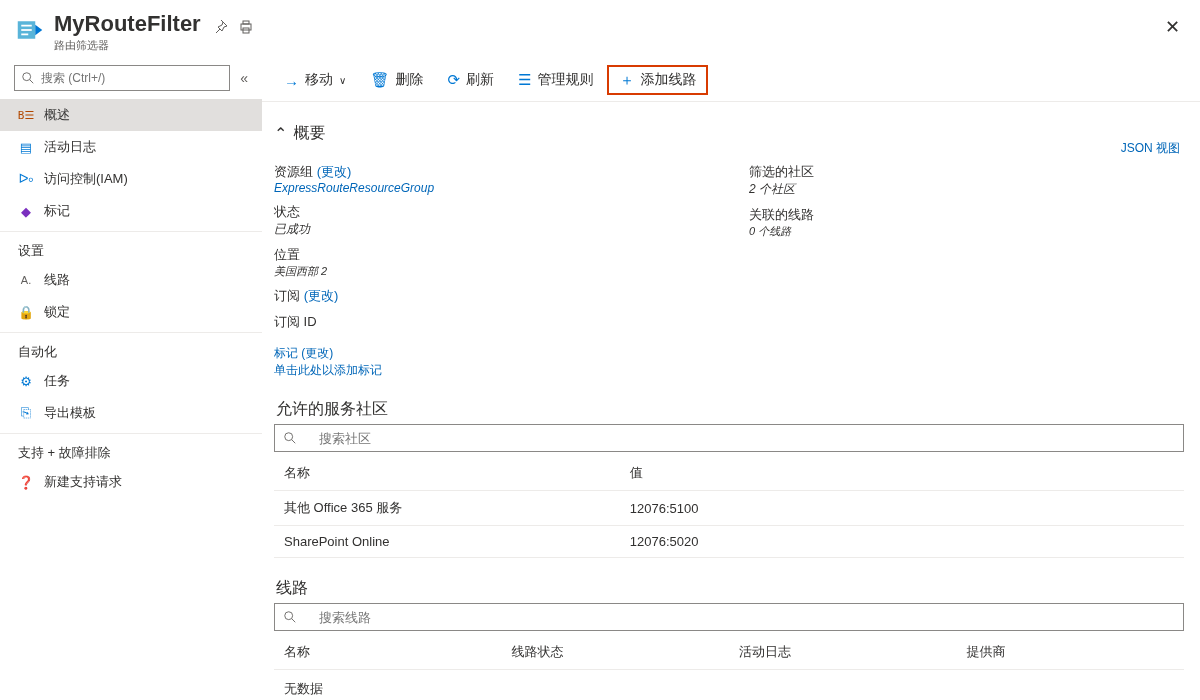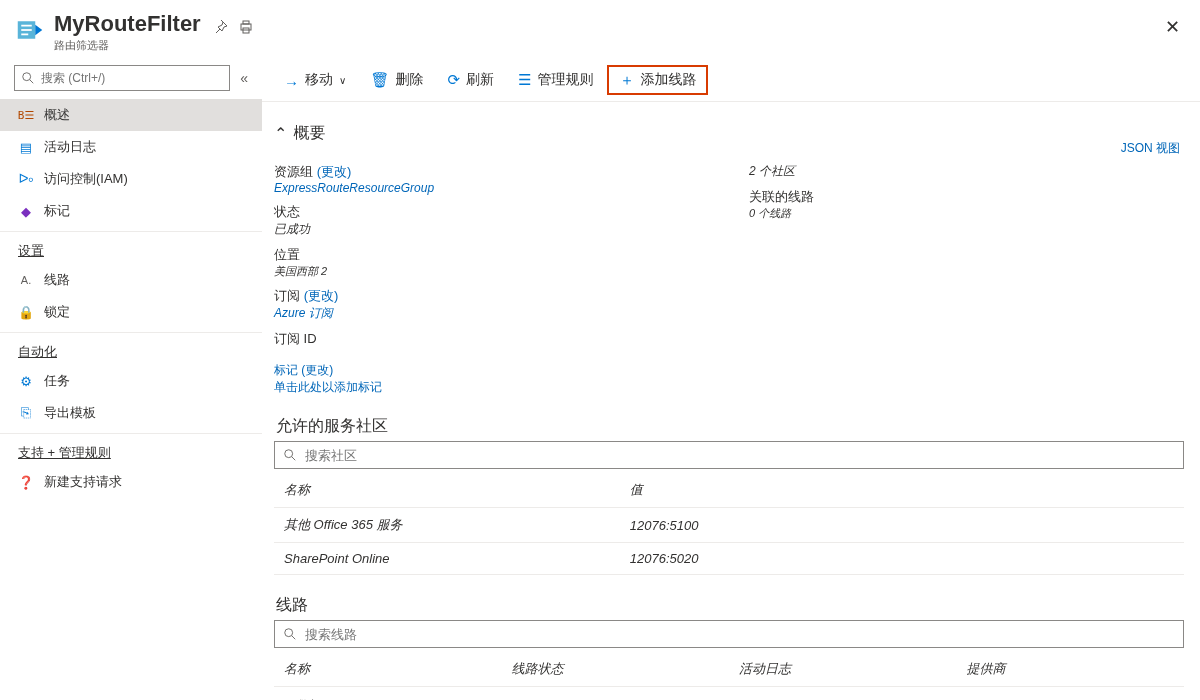--- a/index.html
+++ b/index.html
@@ -61,21 +61,21 @@
   .search-box svg { width:14px; height:14px; fill:#605e5c; margin-right:4px;}
   .collapse-btn { font-size:14px; color:var(--muted); cursor:pointer; padding:2px 4px;}
   .nav-item {
     display:flex; align-items:center; height:32px; padding:0 12px 0 18px;
     cursor:pointer; font-size:13px; color:var(--text);
   }
   .nav-item.selected { background:var(--selected);}
   .nav-item .ni-icon { width:16px; margin-right:10px; display:inline-flex; justify-content:center; font-size:13px;}
   .nav-group {
     padding: 10px 12px 4px 18px; font-size:13px; color:var(--text);
-    border-top:1px solid var(--border); margin-top:4px;text-decoration:underline;
+    border-top:1px solid var(--border); margin-top:4px;
   }
   
   .main { flex:1; display:flex; flex-direction:column; overflow:hidden;}
   .toolbar {
     display:flex; align-items:center; gap:4px; padding:6px 12px;
     border-bottom:1px solid var(--border);
     font-size:14px;
   }
   .tb-btn {
     display:inline-flex; align-items:center; height:30px; padding:0 10px;
@@ -98,26 +98,26 @@
   .ess-item { margin-bottom:8px;}
   .ess-label { font-size:13px; color:var(--text);}
   .ess-label .chg { color:var(--link); cursor:pointer;}
   .ess-val { font-size:12px; color:var(--text);font-style:italic;}
   .ess-val.link { color:var(--link); cursor:pointer;}
   .tags-row { margin-top:6px; font-size:12px;}
   .tags-row a { color:var(--link); text-decoration:none; cursor:pointer;}
   .subhead { font-size:16px; margin:20px 0 4px 2px;}
   .srch2 {
     display:flex; align-items:center; border:1px solid #8a8886;
-    height:28px; padding:0 8px; margin-bottom:4px;
+    height:28px; padding:0 8px; margin-bottom:4px;gap:14px;
   }
   .srch2 svg{width:14px;height:14px;fill:#605e5c;margin-right:6px;}
   .srch2 input{border:none;outline:none;flex:1;font-size:13px;background:transparent;}
   table.grid {
-    width:100%; border-collapse:collapse; font-size:13px;font-style:italic;
+    width:100%; border-collapse:collapse; font-size:13px;
   }
   table.grid th {
     text-align:left; font-weight:400; color:var(--text);
     padding:8px 10px; border-bottom:1px solid var(--border);
   }
   table.grid td {
     padding:8px 10px; border-bottom:1px solid var(--border);
   }
   .nodata { padding:10px; color:var(--text); font-size:13px;}
 </style>
@@ -201,21 +201,21 @@
     <div class="nav-group">自动化</div>
     <div class="nav-item">
       <span class="ni-icon" style="color:#0078d4;">⚙</span>
       <span>任务</span>
     </div>
     <div class="nav-item">
       <span class="ni-icon" style="color:#0078d4;">⎘</span>
       <span>导出模板</span>
     </div>
 
-    <div class="nav-group">支持 + 管理规则</div>
+    <div class="nav-group">支持 + 故障排除</div>
     <div class="nav-item">
       <span class="ni-icon" style="color:#0078d4;">❓</span>
       <span>新建支持请求</span>
     </div>
   </div>
 
   <div class="main">
     <div class="toolbar">
       <div class="tb-btn">
         <span class="ic">→</span>
@@ -258,29 +258,29 @@
           <div class="ess-item">
             <div class="ess-label">状态</div>
             <div class="ess-val">已成功</div>
           </div>
           <div class="ess-item">
             <div class="ess-label">位置</div>
             <div class="ess-val" style="font-size:11px;">美国西部 2</div>
           </div>
           <div class="ess-item">
             <div class="ess-label"><span>订阅 </span><span class="chg">(更改)</span></div>
-            <div class="ess-val link">Azure 订阅</div>
           </div>
           <div class="ess-item">
             <div class="ess-label">订阅 ID</div>
             <div class="ess-val"></div>
           </div>
         </div>
         <div class="esscol">
           <div class="ess-item">
+            <div class="ess-label">筛选的社区</div>
             <div class="ess-val">2 个社区</div>
           </div>
           <div class="ess-item">
             <div class="ess-label">关联的线路</div>
             <div class="ess-val" style="font-size:11px;">0 个线路</div>
           </div>
         </div>
       </div>
 
       <div class="tags-row">

